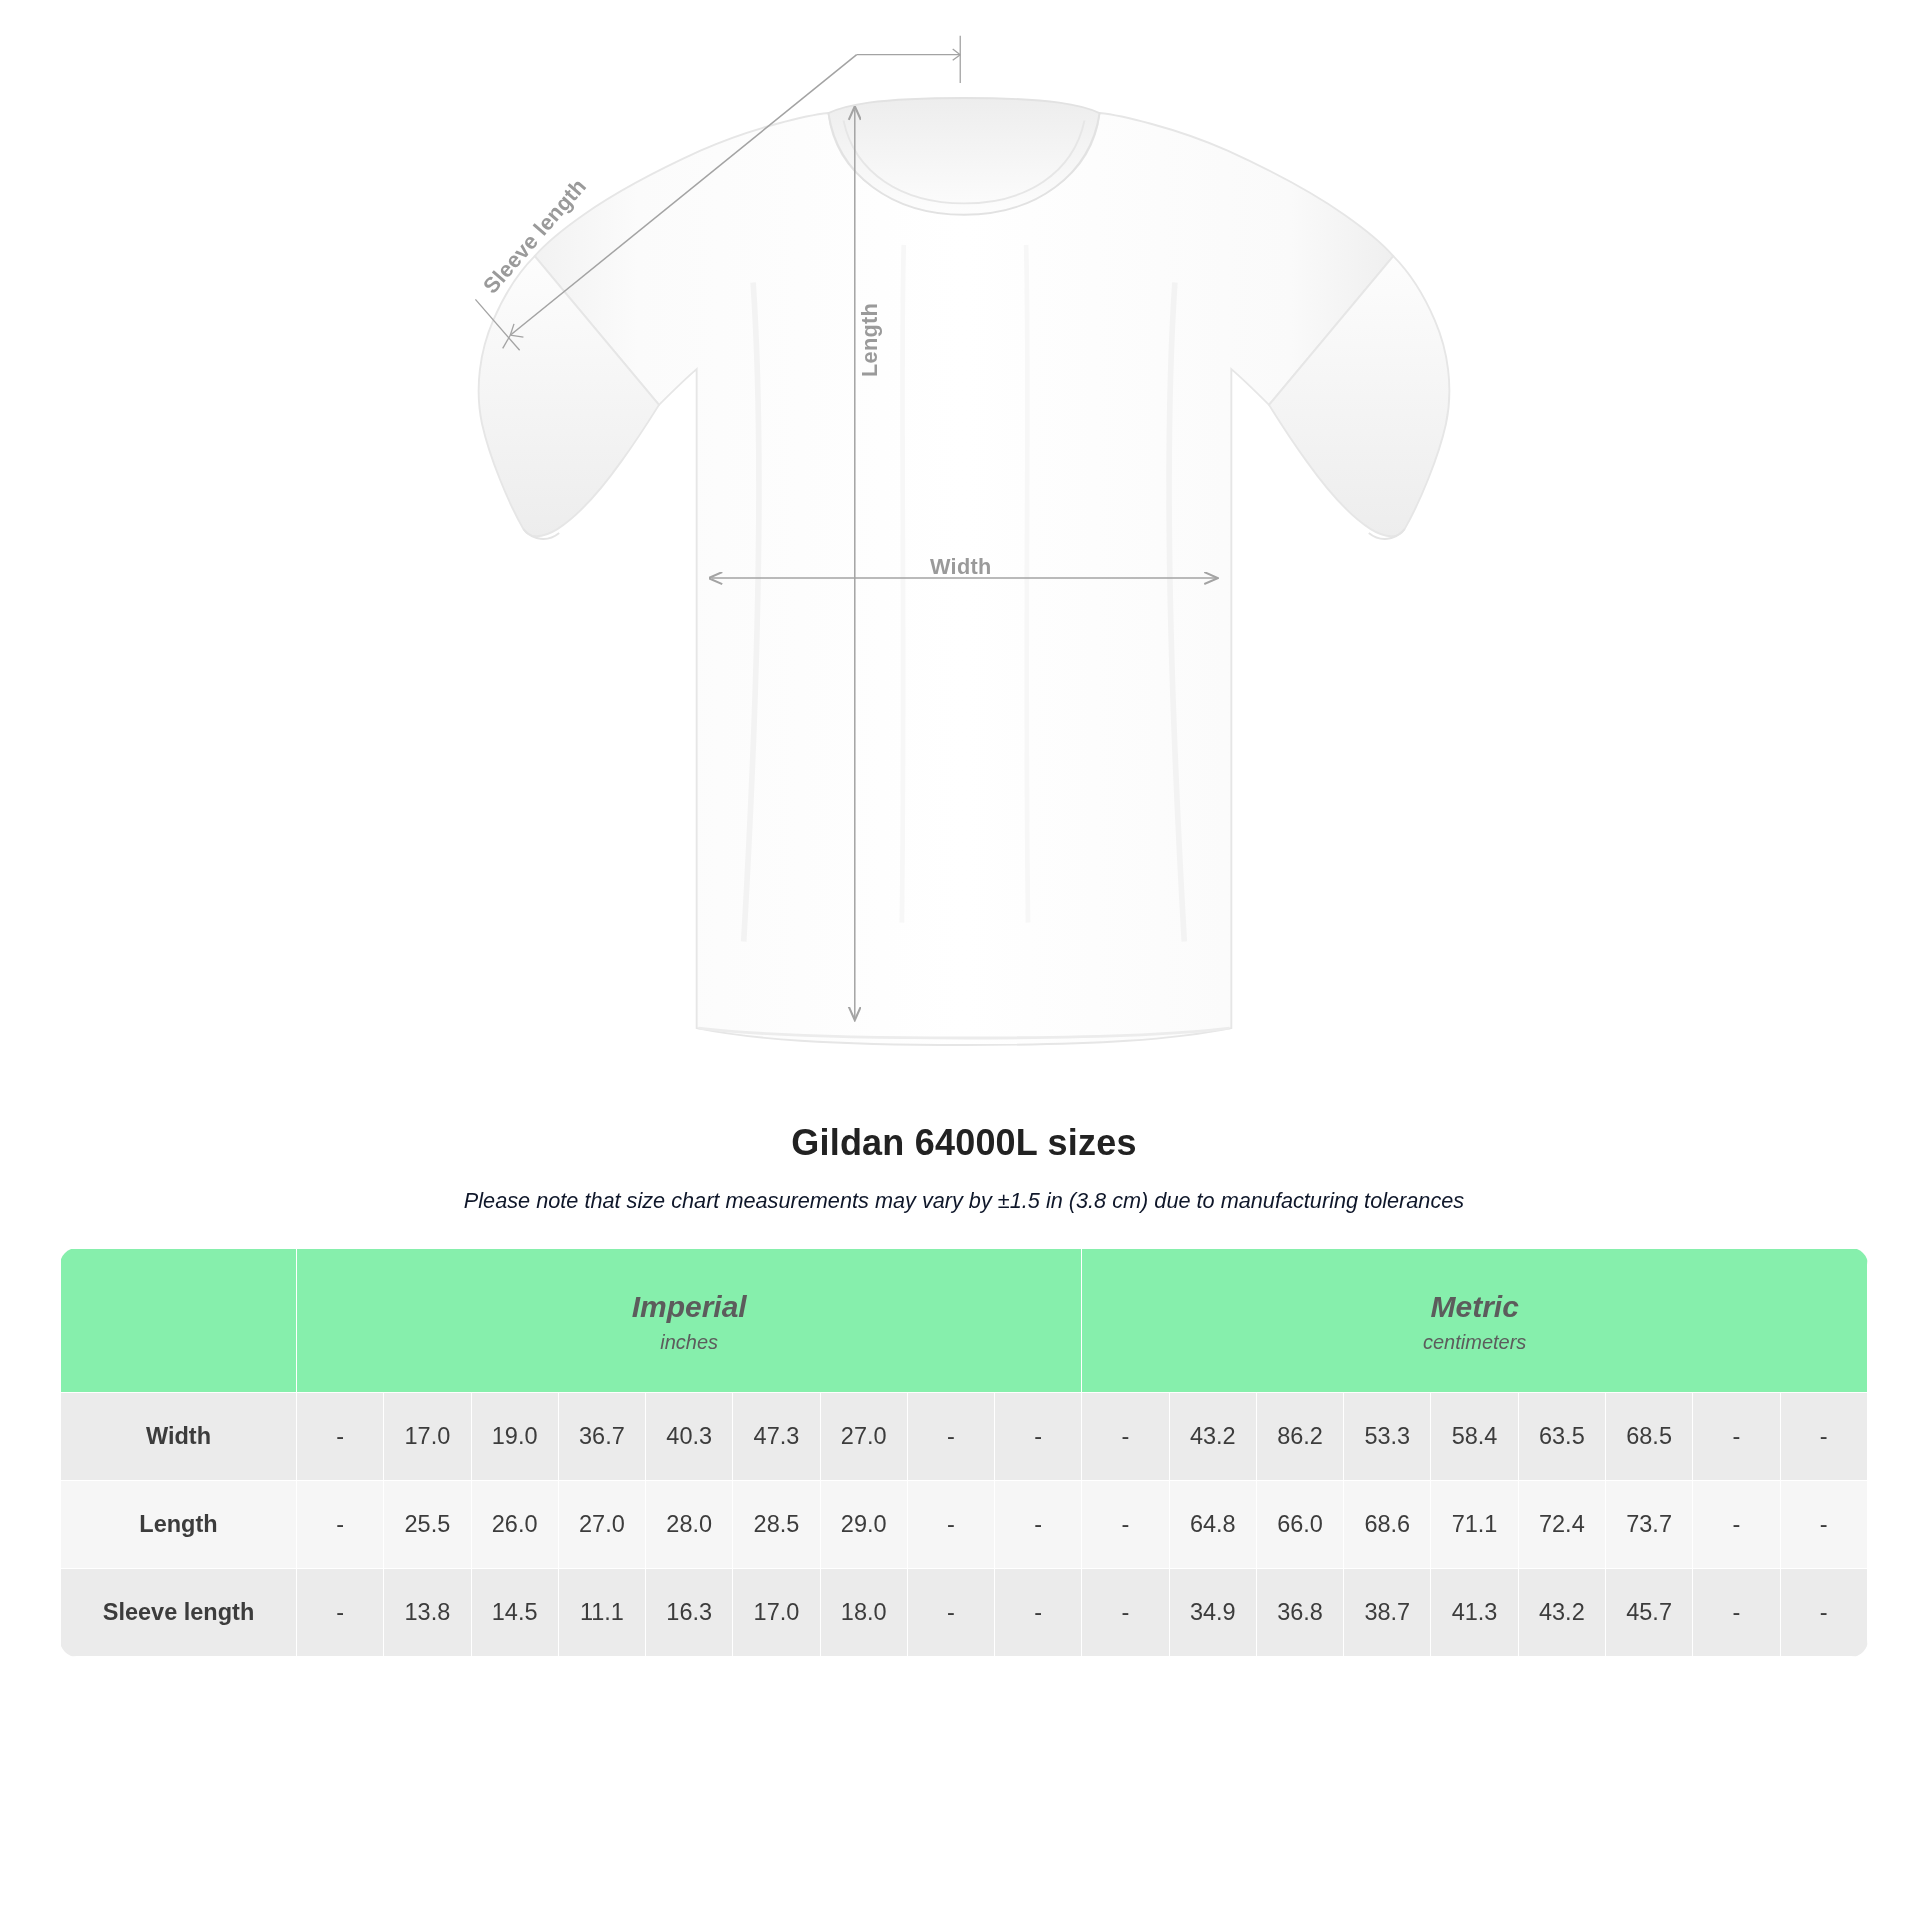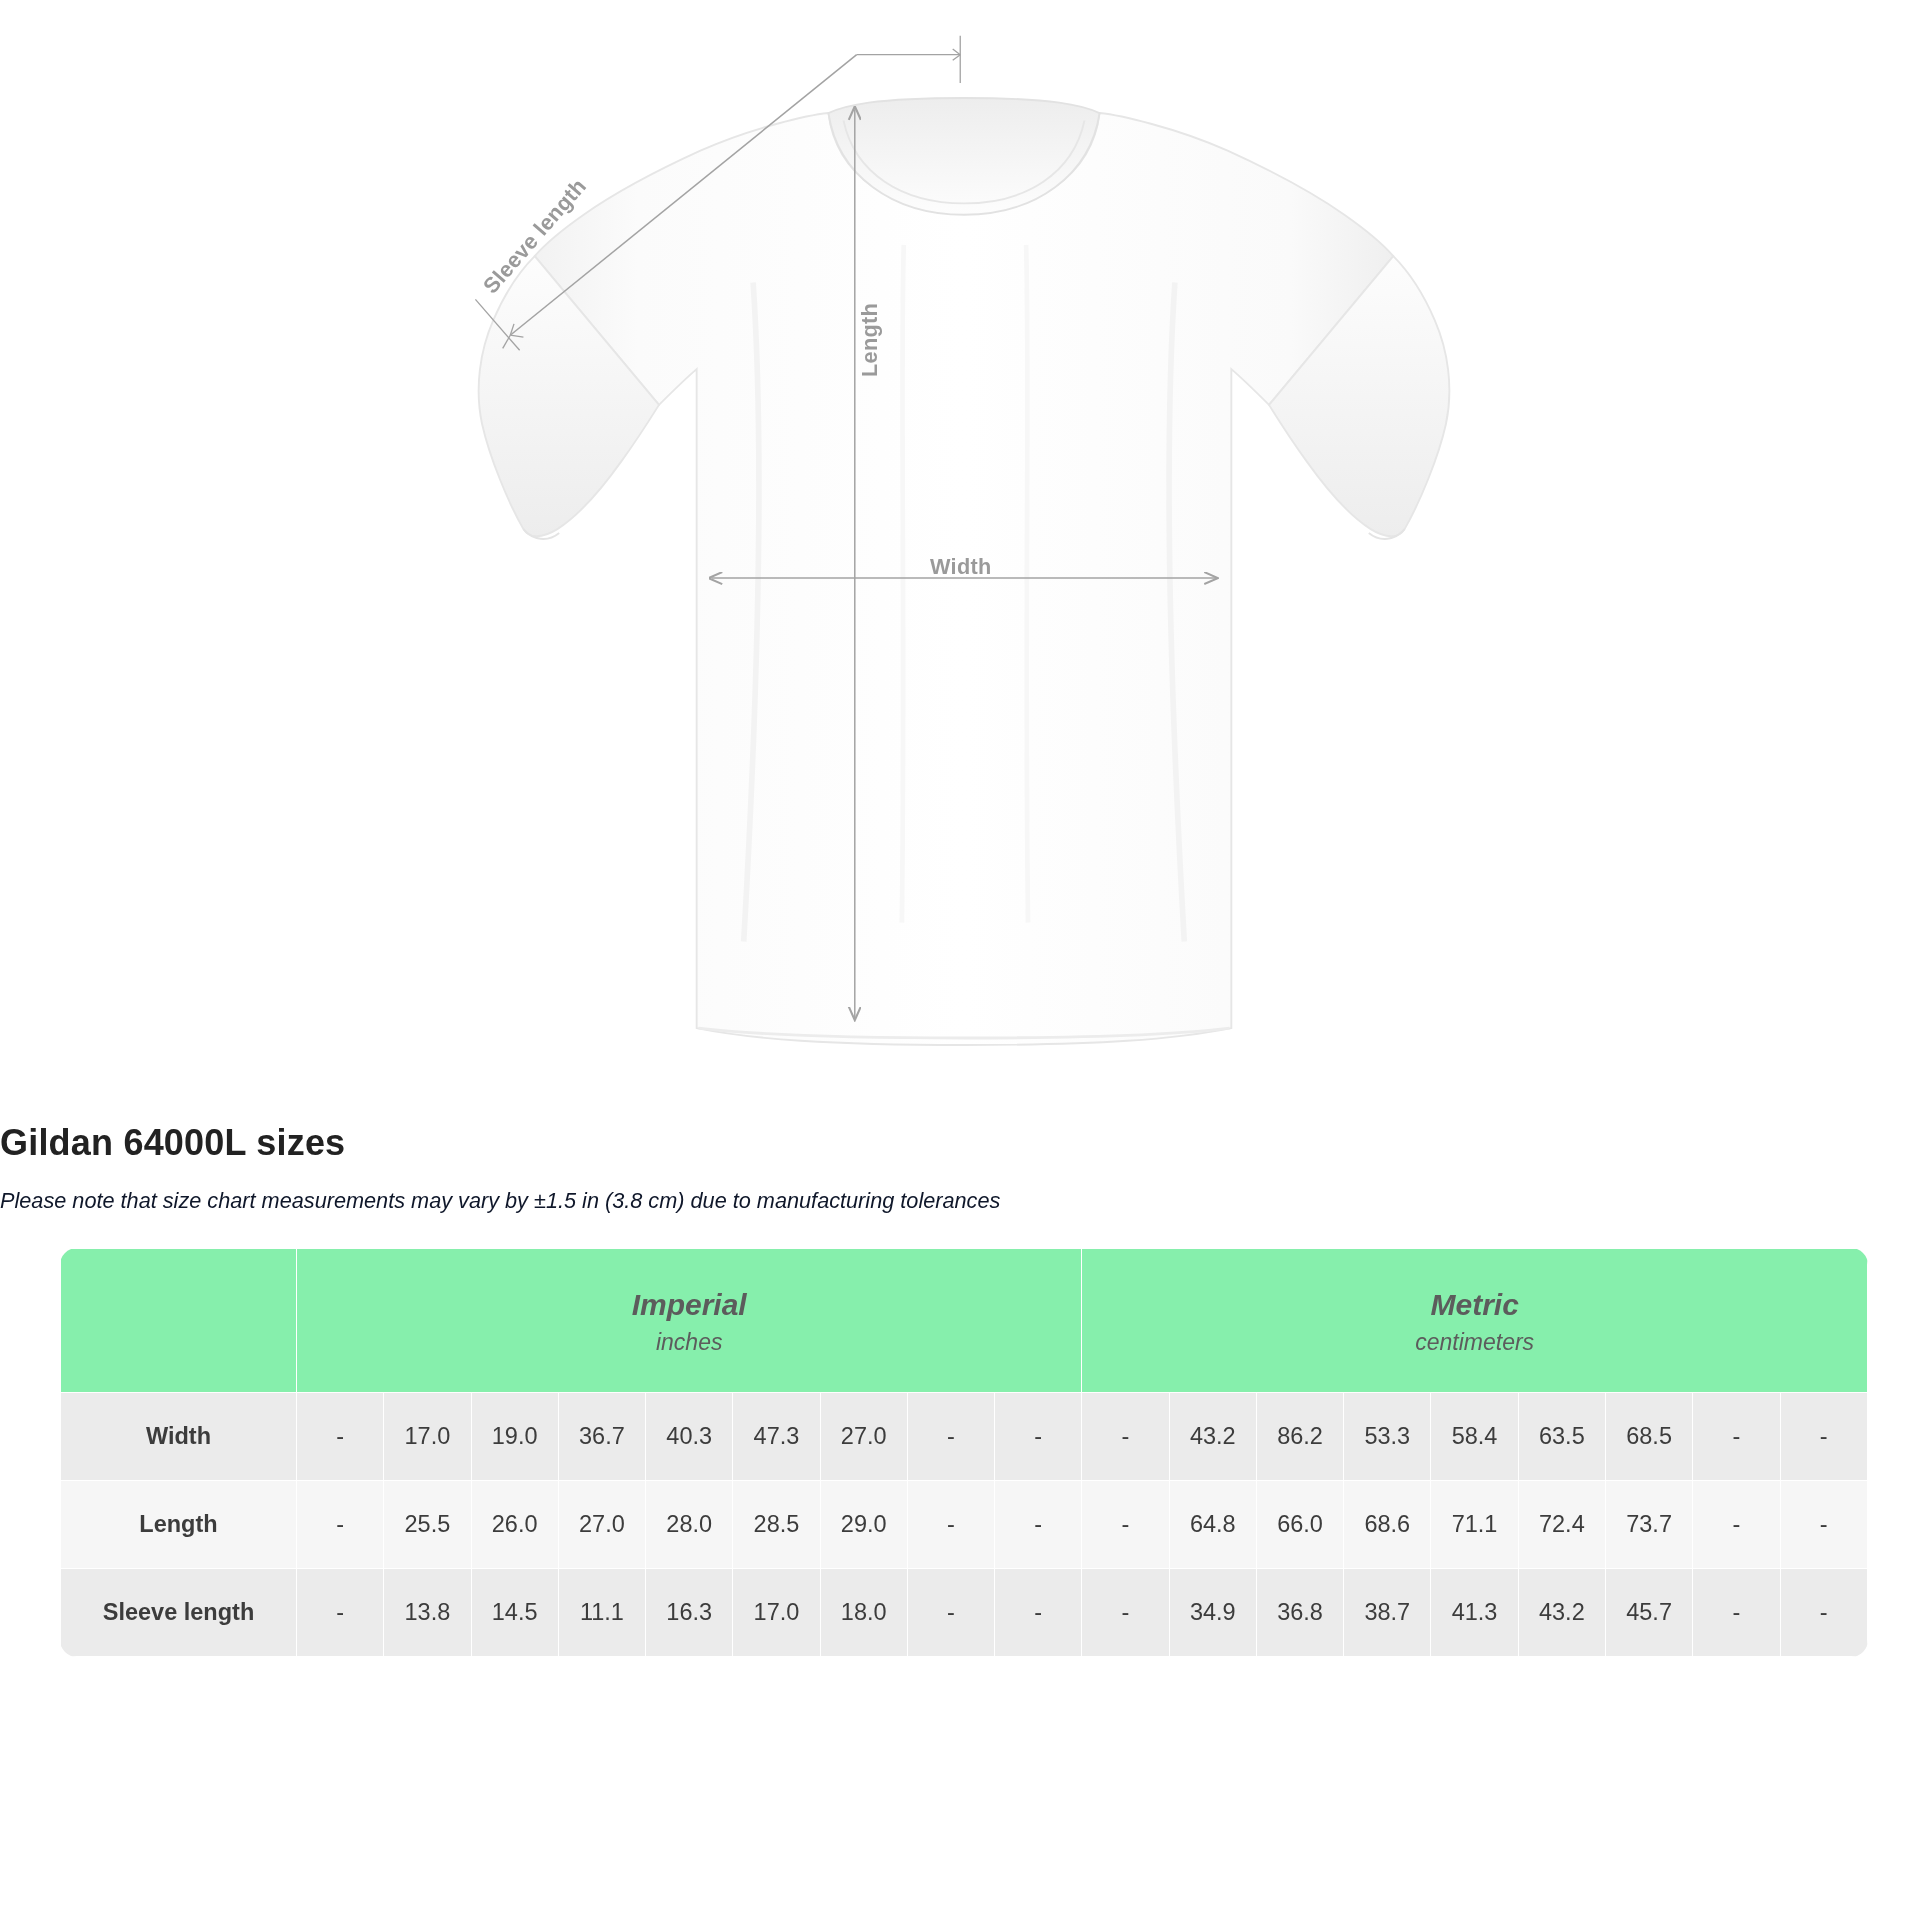--- a/index.html
+++ b/index.html
@@ -43,21 +43,21 @@
   }
   .lbl-sleeve {
     left: 478px;
     top: 282px;
     transform: rotate(-49deg);
     transform-origin: left top;
   }
 
   
   .titleblock {
-    text-align: left;
+    text-align: center;
     margin-top: 11.3px;
   }
   .chart-title {
     font-size: 36px;
     font-weight: bold;
     color: #222222;
     letter-spacing: 0.2px;
   }
   .chart-note {
     margin-top: 24px;
@@ -92,21 +92,21 @@
     height: 143px;
   }
   .unit-name {
     font-size: 30px;
     font-style: italic;
     font-weight: bold;
     color: #5c5c5c;
     line-height: 1.25;
   }
   .unit-sub {
-    font-size: 23px;
+    font-size: 20px;
     font-style: italic;
     color: #5c5c5c;
     margin-top: 5.6px;
   }
   .hdrrow td {
     background: #f4f4f4;
     height: 92px;
     font-weight: bold;
     color: #5d5d5d;
     font-size: 23.5px;

